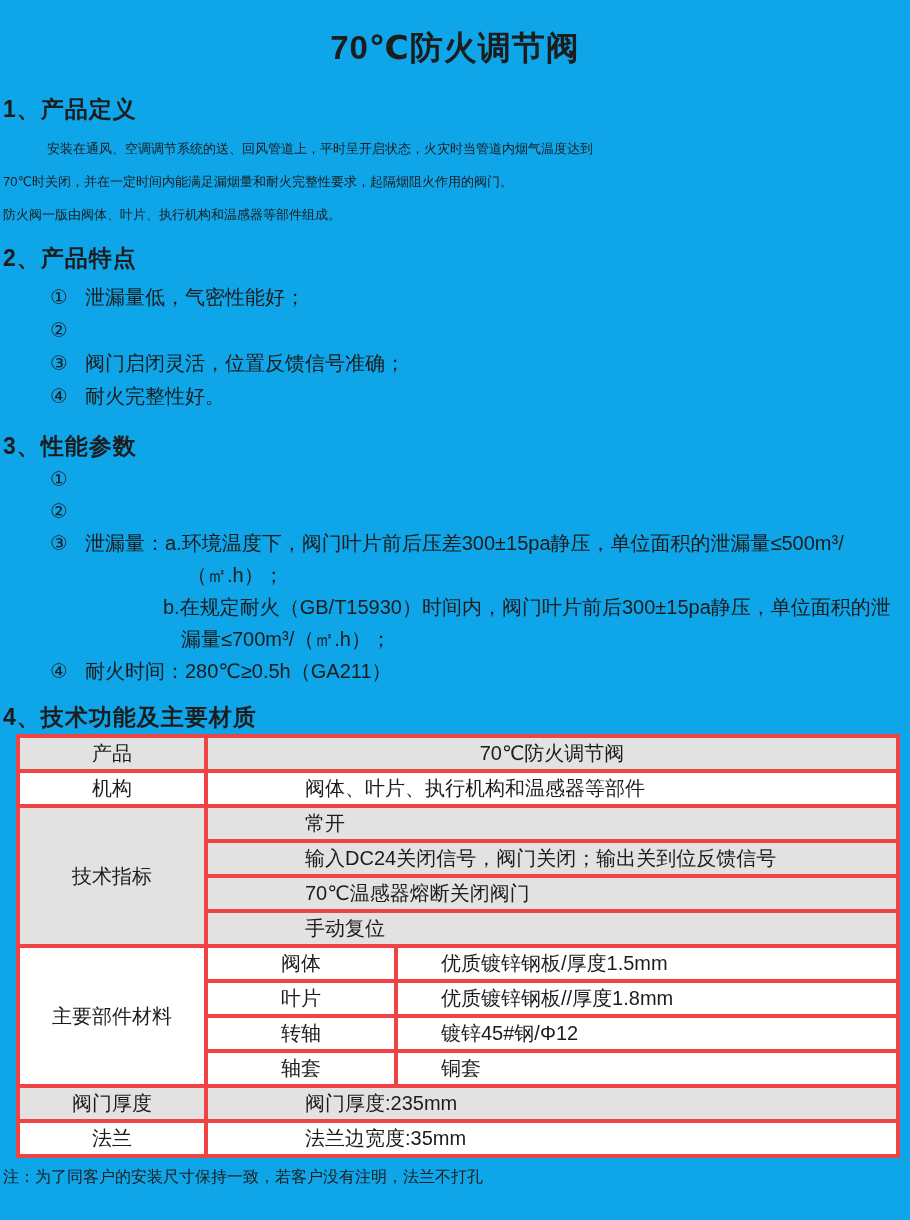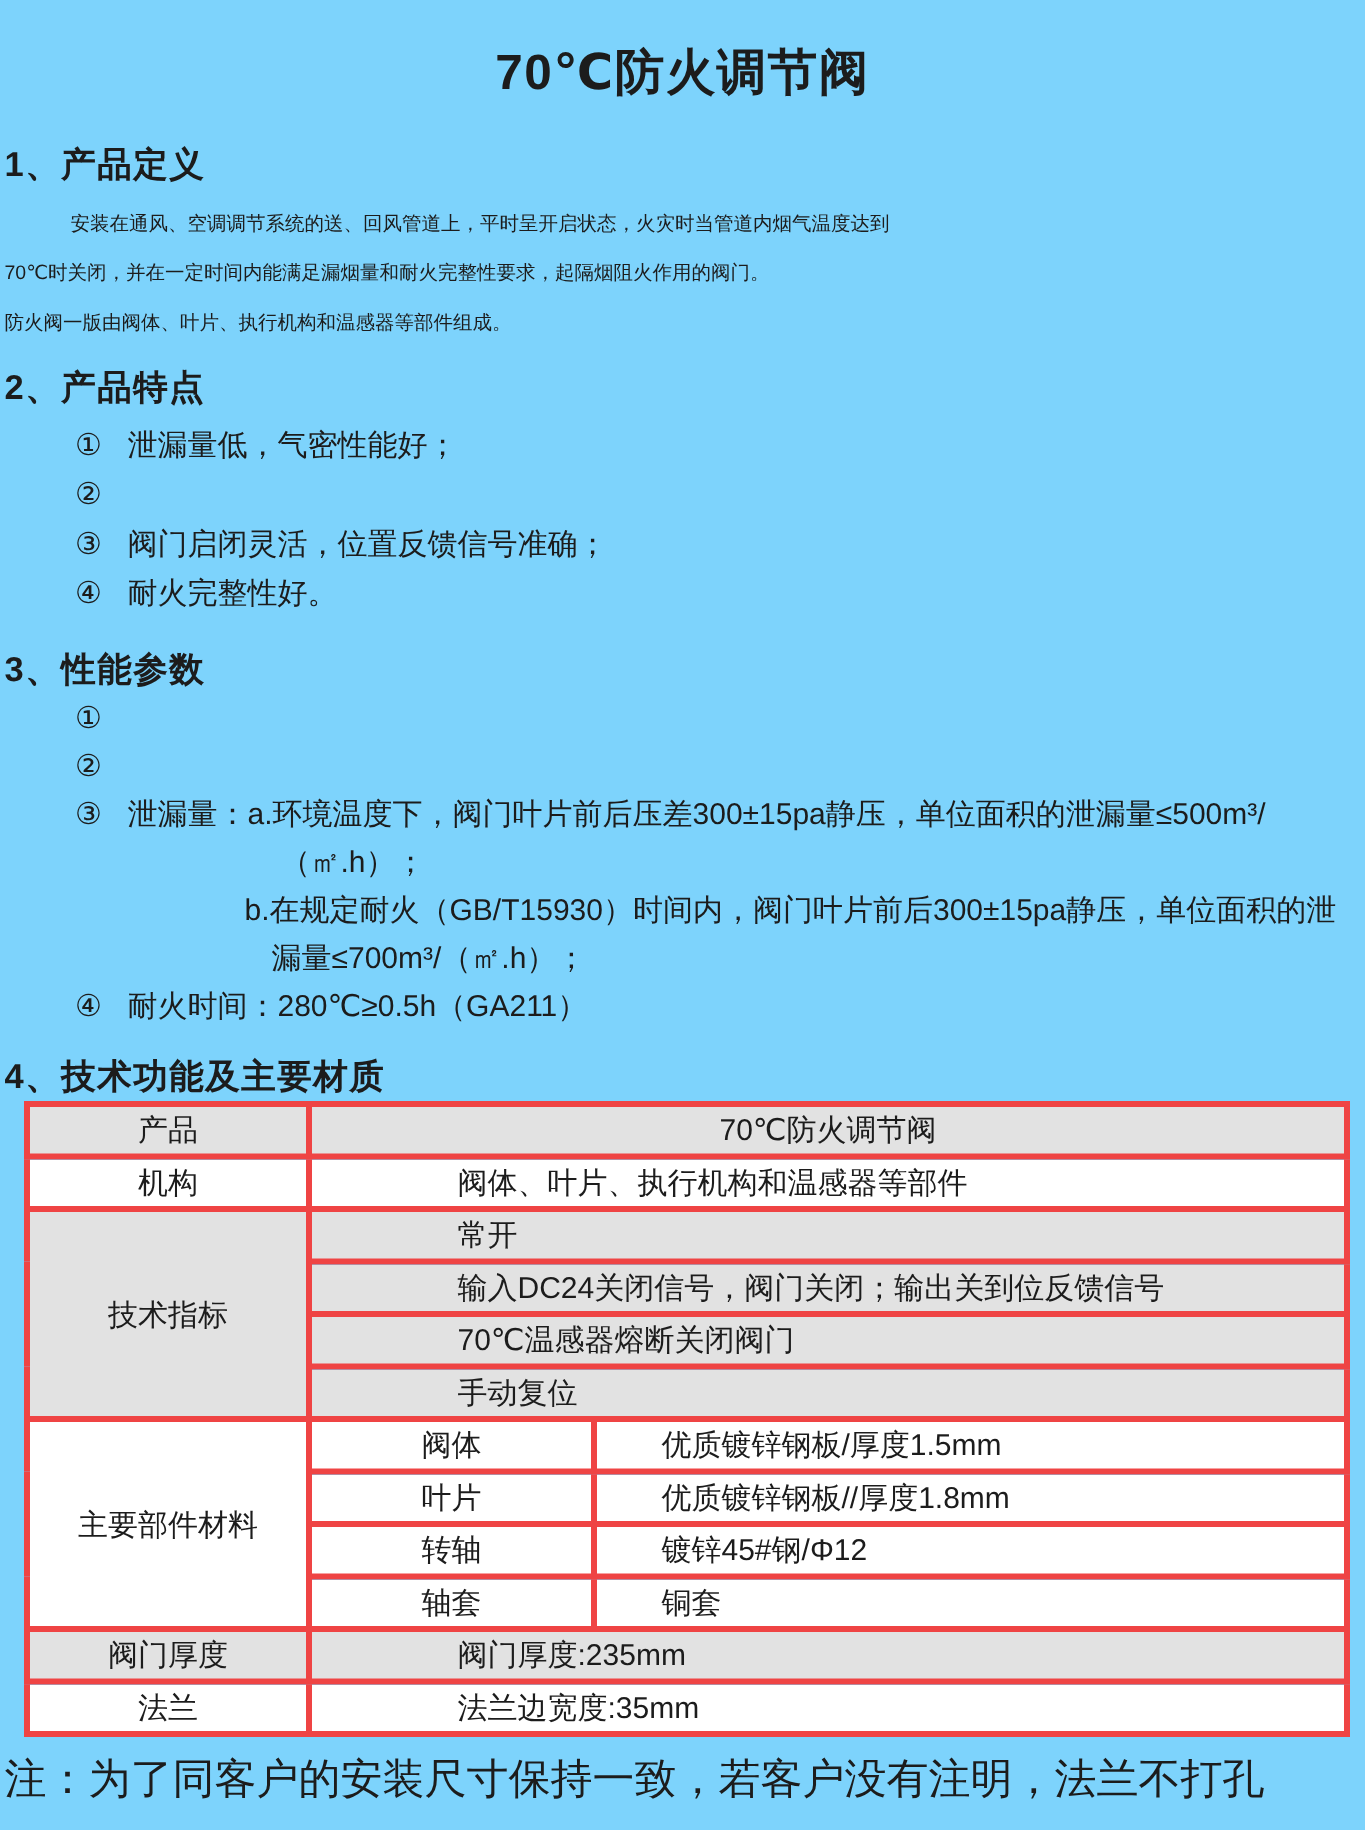--- a/index.html
+++ b/index.html
@@ -1,20 +1,20 @@
 <!DOCTYPE html>
 <html><head>
 <meta charset="utf-8">
 <style>
   * { margin:0; padding:0; box-sizing:border-box; }
   html,body { background:#ffffff; }
   #page {
     position:relative;
     width:910px; height:1220px;
-    background:#7dd3fc;
+    background:#0ea5e9;
     color:#1c1c1c;
     font-family:"Liberation Sans","DejaVu Sans",sans-serif;
     overflow:hidden;
   }
   .abs { position:absolute; }
   .doc-title {
     top:26px; left:0; width:910px;
     text-align:center;
     font-size:33px; font-weight:700;
     letter-spacing:1px;
@@ -49,21 +49,21 @@
     white-space:nowrap;
   }
   .shade { background:#e2e2e2; }
   .plain { background:#ffffff; }
   .lbl { text-align:center; }
   .val-center { text-align:center; }
   .val-left { padding-left:97px; }
   .val-mid { padding-left:97px; }
   .mat-name { text-align:center; }
   .mat-val { padding-left:43px; }
-  #note { top:1167px; left:3px; font-size:28px; }
+  #note { top:1167px; left:3px; font-size:16px; }
 </style>
 </head>
 <body>
 
 <div id="page">
 
   <div class="abs doc-title">70℃防火调节阀</div>
 
   <div class="abs sec-heading" style="top:94px;">1、产品定义</div>
   <div class="abs body-text" id="sec1-para">

